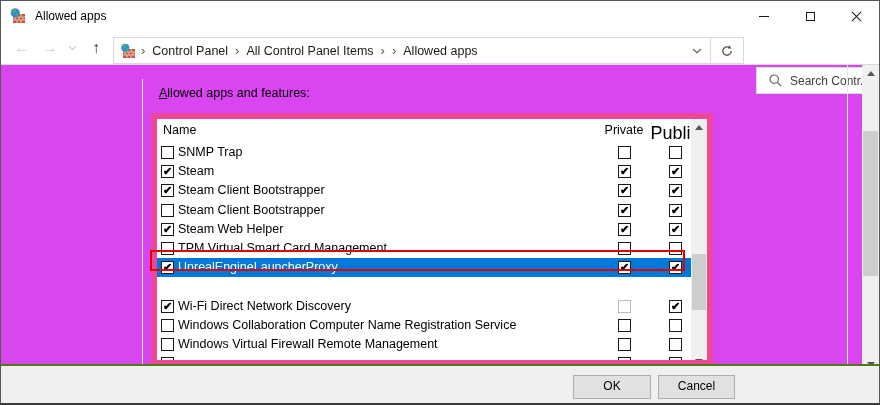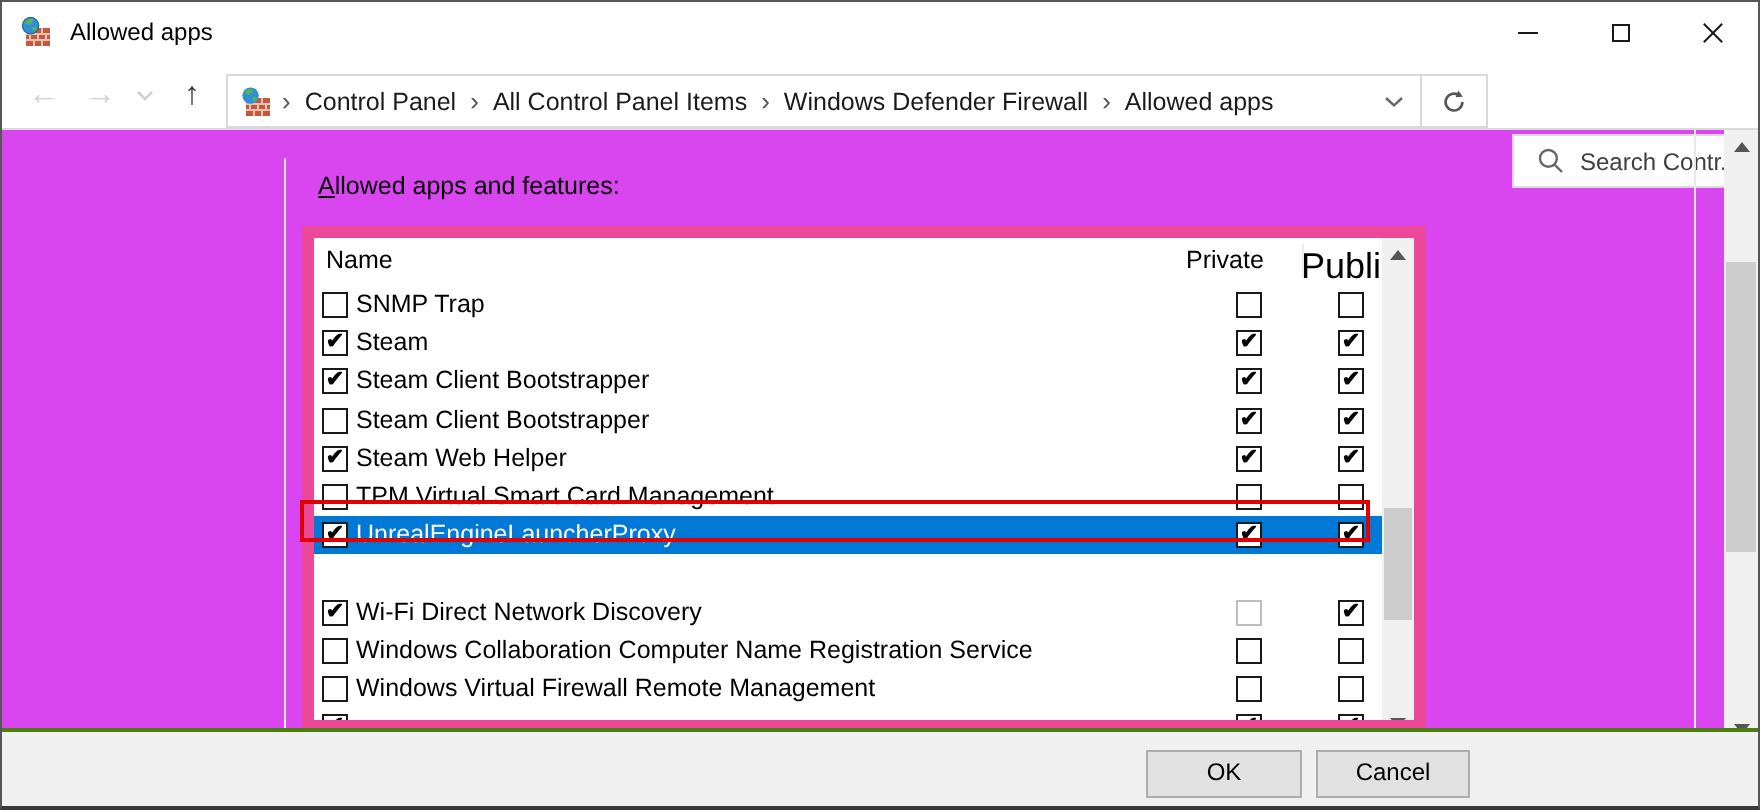--- a/index.html
+++ b/index.html
@@ -40,21 +40,21 @@
   .search-input { border:none; outline:none; width:80px; font-family:"Liberation Sans",sans-serif; font-size:12px; color:#333; background:transparent; }
   .search-input::placeholder { color:#3f3f3f; opacity:1; }
   
   .edge-left  { position:absolute; left:141px; top:78px; height:286px; width:1px; background:#e8e8e8; }
   .edge-right { position:absolute; left:846px; top:64px; height:300px; width:1px; background:#e8e8e8; }
   .apps-label { position:absolute; left:158px; top:85px; font-size:12.5px; color:#000; }
   .mnemonic { text-decoration:underline; }
   .listbox { position:absolute; left:150px; top:112px; width:562px; height:253px; border:6px solid #ec4899; background:#fff; overflow:hidden; }
   .list-header { position:absolute; top:0; left:0; height:23px; width:544px; background:#fff; }
   .col-name { position:absolute; left:6px; top:4px; font-size:12.5px; }
-  .col-private { position:absolute; left:436px; top:4px; width:62px; font-size:12.5px; }
+  .col-private { position:absolute; left:436px; top:4px; width:62px; text-align:center; font-size:12.5px; }
   .col-public { position:absolute; left:487px; top:4px; width:62px; text-align:center; font-size:18px; }
   .header-sep { position:absolute; top:3px; height:17px; width:1px; background:#ececec; }
   .hs1 { left:494px; } .hs2 { left:542px; }
   .list-body { position:absolute; inset:0; }
   .lrow { position:absolute; left:0; width:544px; height:19.2px; }
   .lrow.selected { background:var(--sel-color); }
   .lrow.selected .lname { color:#fff; }
   .lname { position:absolute; left:21px; top:0; line-height:19.2px; font-size:12.5px; color:#000; white-space:nowrap; }
   .cb { position:absolute; top:3px; width:13px; height:13px; border:1px solid #1a1a1a; background:#fff; font-size:11px; line-height:11px; text-align:center; color:#000; font-weight:bold; }
   .cb.disabled { border-color:#bdbdbd; }
@@ -146,21 +146,20 @@
         </g>
         <circle cx="5.3" cy="4.8" r="4.1" fill="#2f8fd8"></circle>
         <path fill="#56b356" d="M2.6 2.6c1-1.1 2.9-1.6 3.9-1l-.4 1.9-2 .9-1.6-.6zM5.9 5.9l2-.5 1 1.4-1.9 1.1z"></path>
       </svg>
       <div class="breadcrumb">
           <span class="crumb-sep">›</span>
           <span class="crumb">Control Panel</span>
           <span class="crumb-sep">›</span>
           <span class="crumb">All Control Panel Items</span>
           <span class="crumb-sep">›</span>
-          <span class="crumb">Windows Defender Firewall</span>
           <span class="crumb-sep">›</span>
           <span class="crumb">Allowed apps</span>
         </div>
       <div class="ab-chevron">
         <svg width="10" height="6" viewBox="0 0 10 6">
             <polyline points="1,1 5,4.7 9,1" fill="none" stroke="#666" stroke-width="1.2"></polyline>
           </svg>
       </div>
       <div class="ab-refresh">
         <svg width="14" height="14" viewBox="0 0 14 14">

